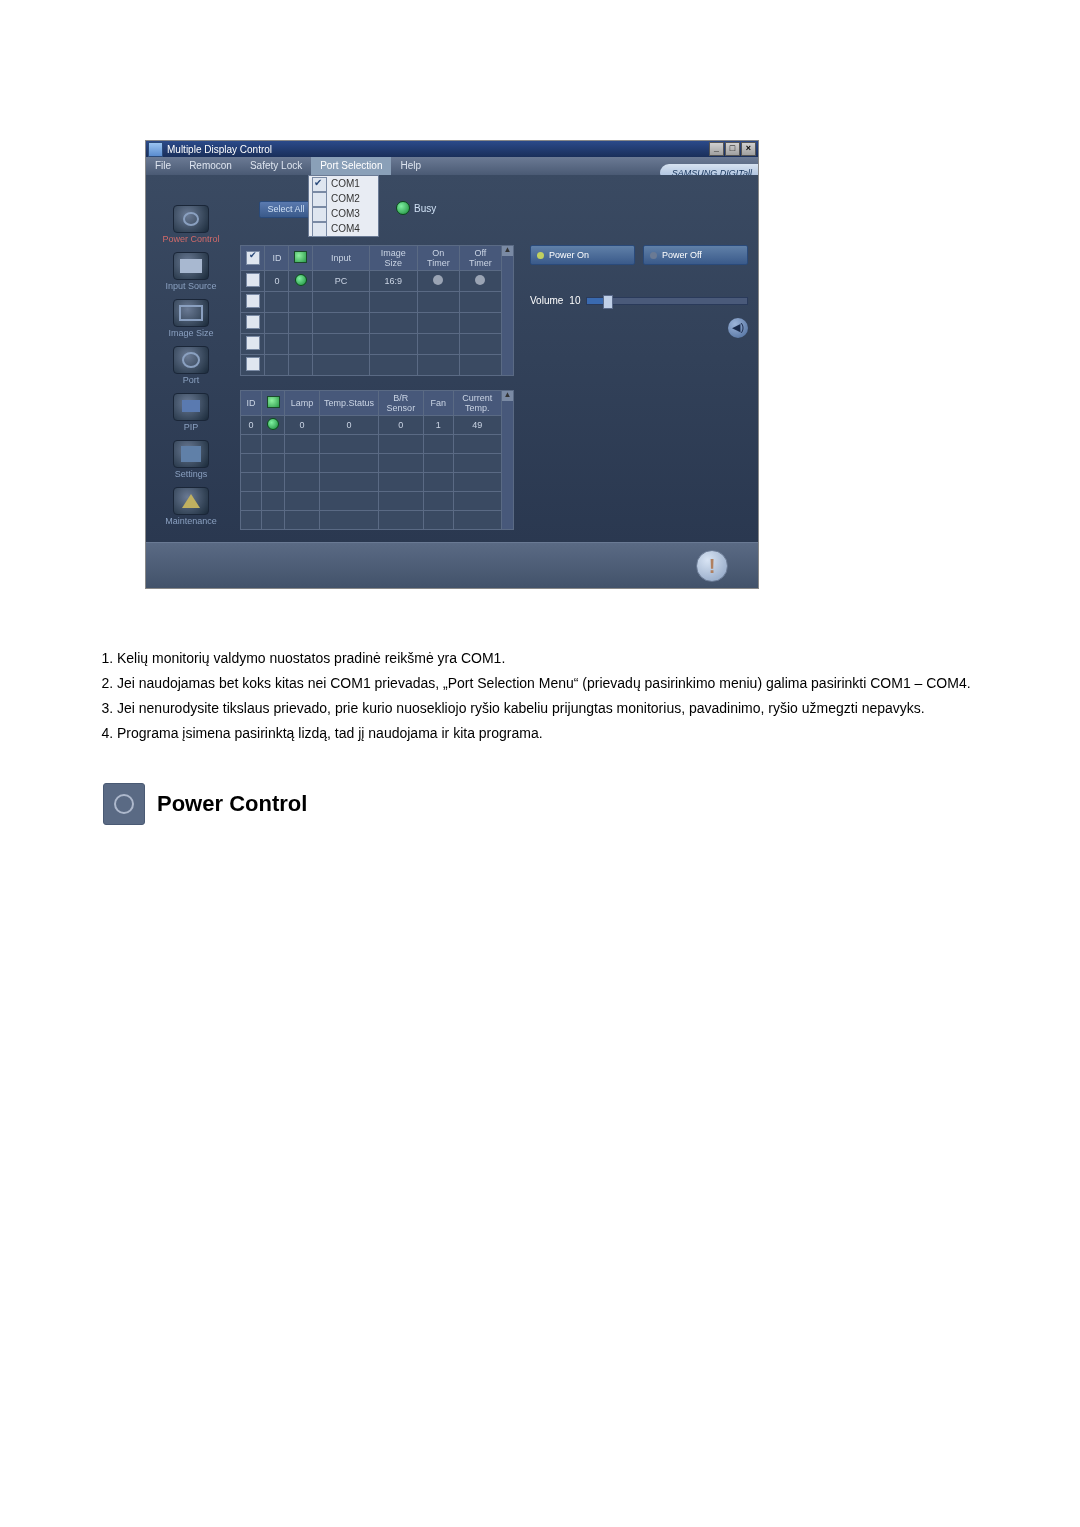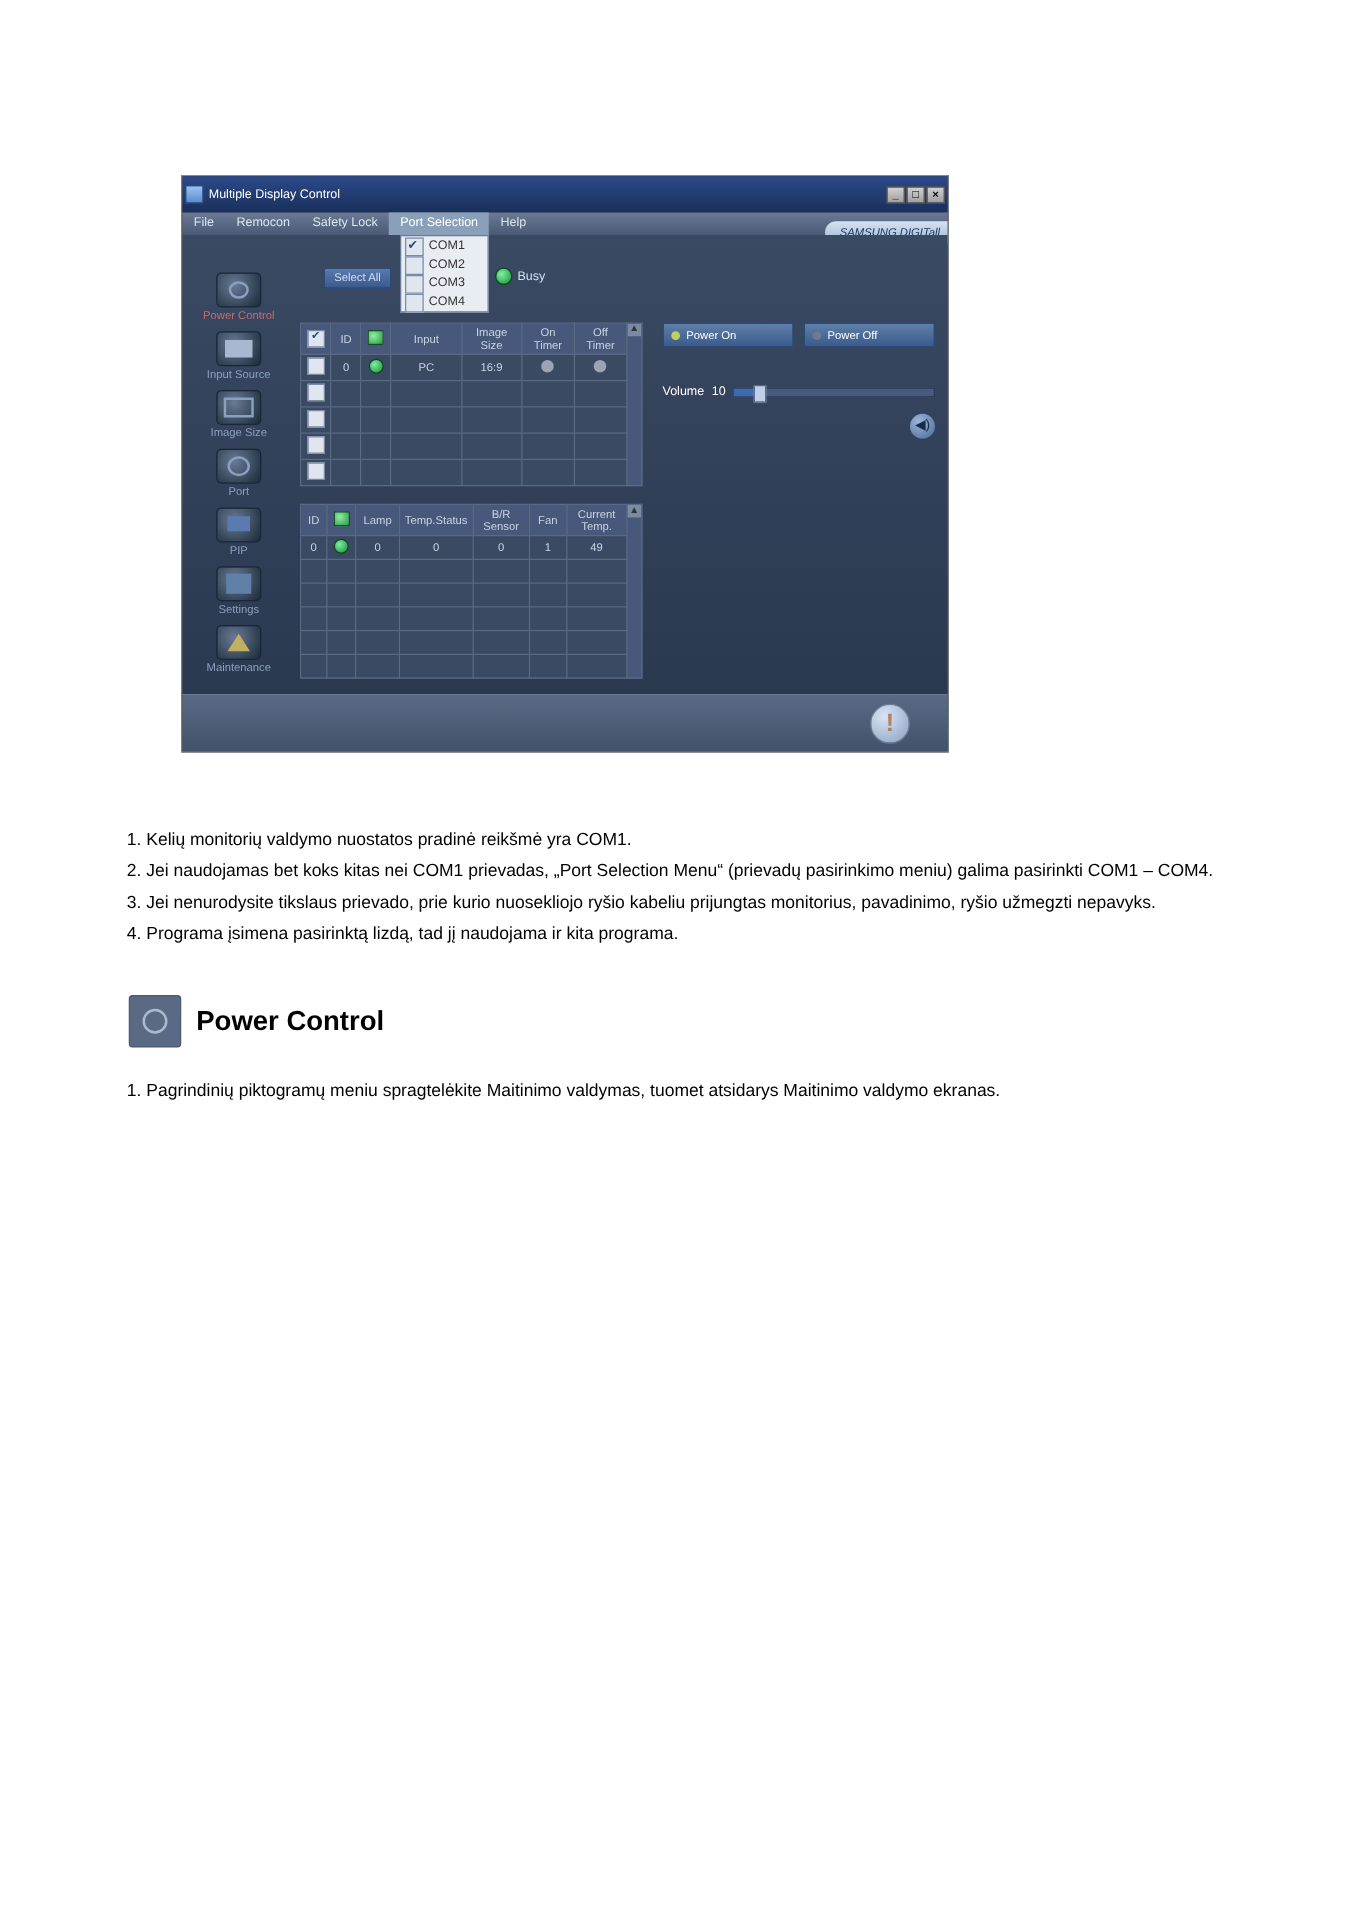--- a/index.html
+++ b/index.html
@@ -19,21 +19,21 @@
     width: 612px;
     margin: 80px auto 60px 50px;
     border: 1px solid #888;
     background: #1e2a3a;
     font-size: 10px;
     color: #c7d0dc;
   }
   .titlebar {
     background: linear-gradient(#2b4a8a, #1a2f5a);
     color: #fff;
-    height: 29px;
+    height: 16px;
     display: flex;
     align-items: center;
     padding: 0 2px;
     font-size: 10px;
   }
   .titlebar .micon {
     width: 13px; height: 13px; margin-right: 4px;
     background: linear-gradient(#9ac3f0,#5a8cd0);
     border: 1px solid #2a4a7a;
   }
@@ -64,21 +64,21 @@
     color: #16335a;
     background: linear-gradient(#d6e2f0,#9cb4d8);
     height: 18px; line-height:18px;
     padding-left:12px;
     border-radius: 9px 0 0 9px;
     margin-top: 13px;
   }
   .dropdown {
     position: absolute;
     top: 18px;
-    left: 174px;
+    left: 162px;
     background: #e8ecf3;
     border: 1px solid #6a7a94;
     font-size: 10px;
     color: #333;
     z-index: 10;
   }
   .dropdown .dditem {
     padding: 2px 18px 2px 22px;
     position: relative;
     cursor: default;
@@ -497,17 +497,14 @@
     <li>Jei naudojamas bet koks kitas nei COM1 prievadas, „Port Selection Menu“ (prievadų pasirinkimo meniu) galima pasirinkti COM1 – COM4.</li>
     <li>Jei nenurodysite tikslaus prievado, prie kurio nuosekliojo ryšio kabeliu prijungtas monitorius, pavadinimo, ryšio užmegzti nepavyks.</li>
     <li>Programa įsimena pasirinktą lizdą, tad jį naudojama ir kita programa.</li>
   </ol>
 
   <div class="section-h">
     <div class="section-icon"></div>
     <div class="section-title">Power Control</div>
   </div>
 
-  <ol class="notes2">
-    <li>Pagrindinių piktogramų meniu spragtelėkite Maitinimo valdymas, tuomet atsidarys Maitinimo valdymo ekranas.</li>
-  </ol>
 
 </div>
 
 </body></html>

